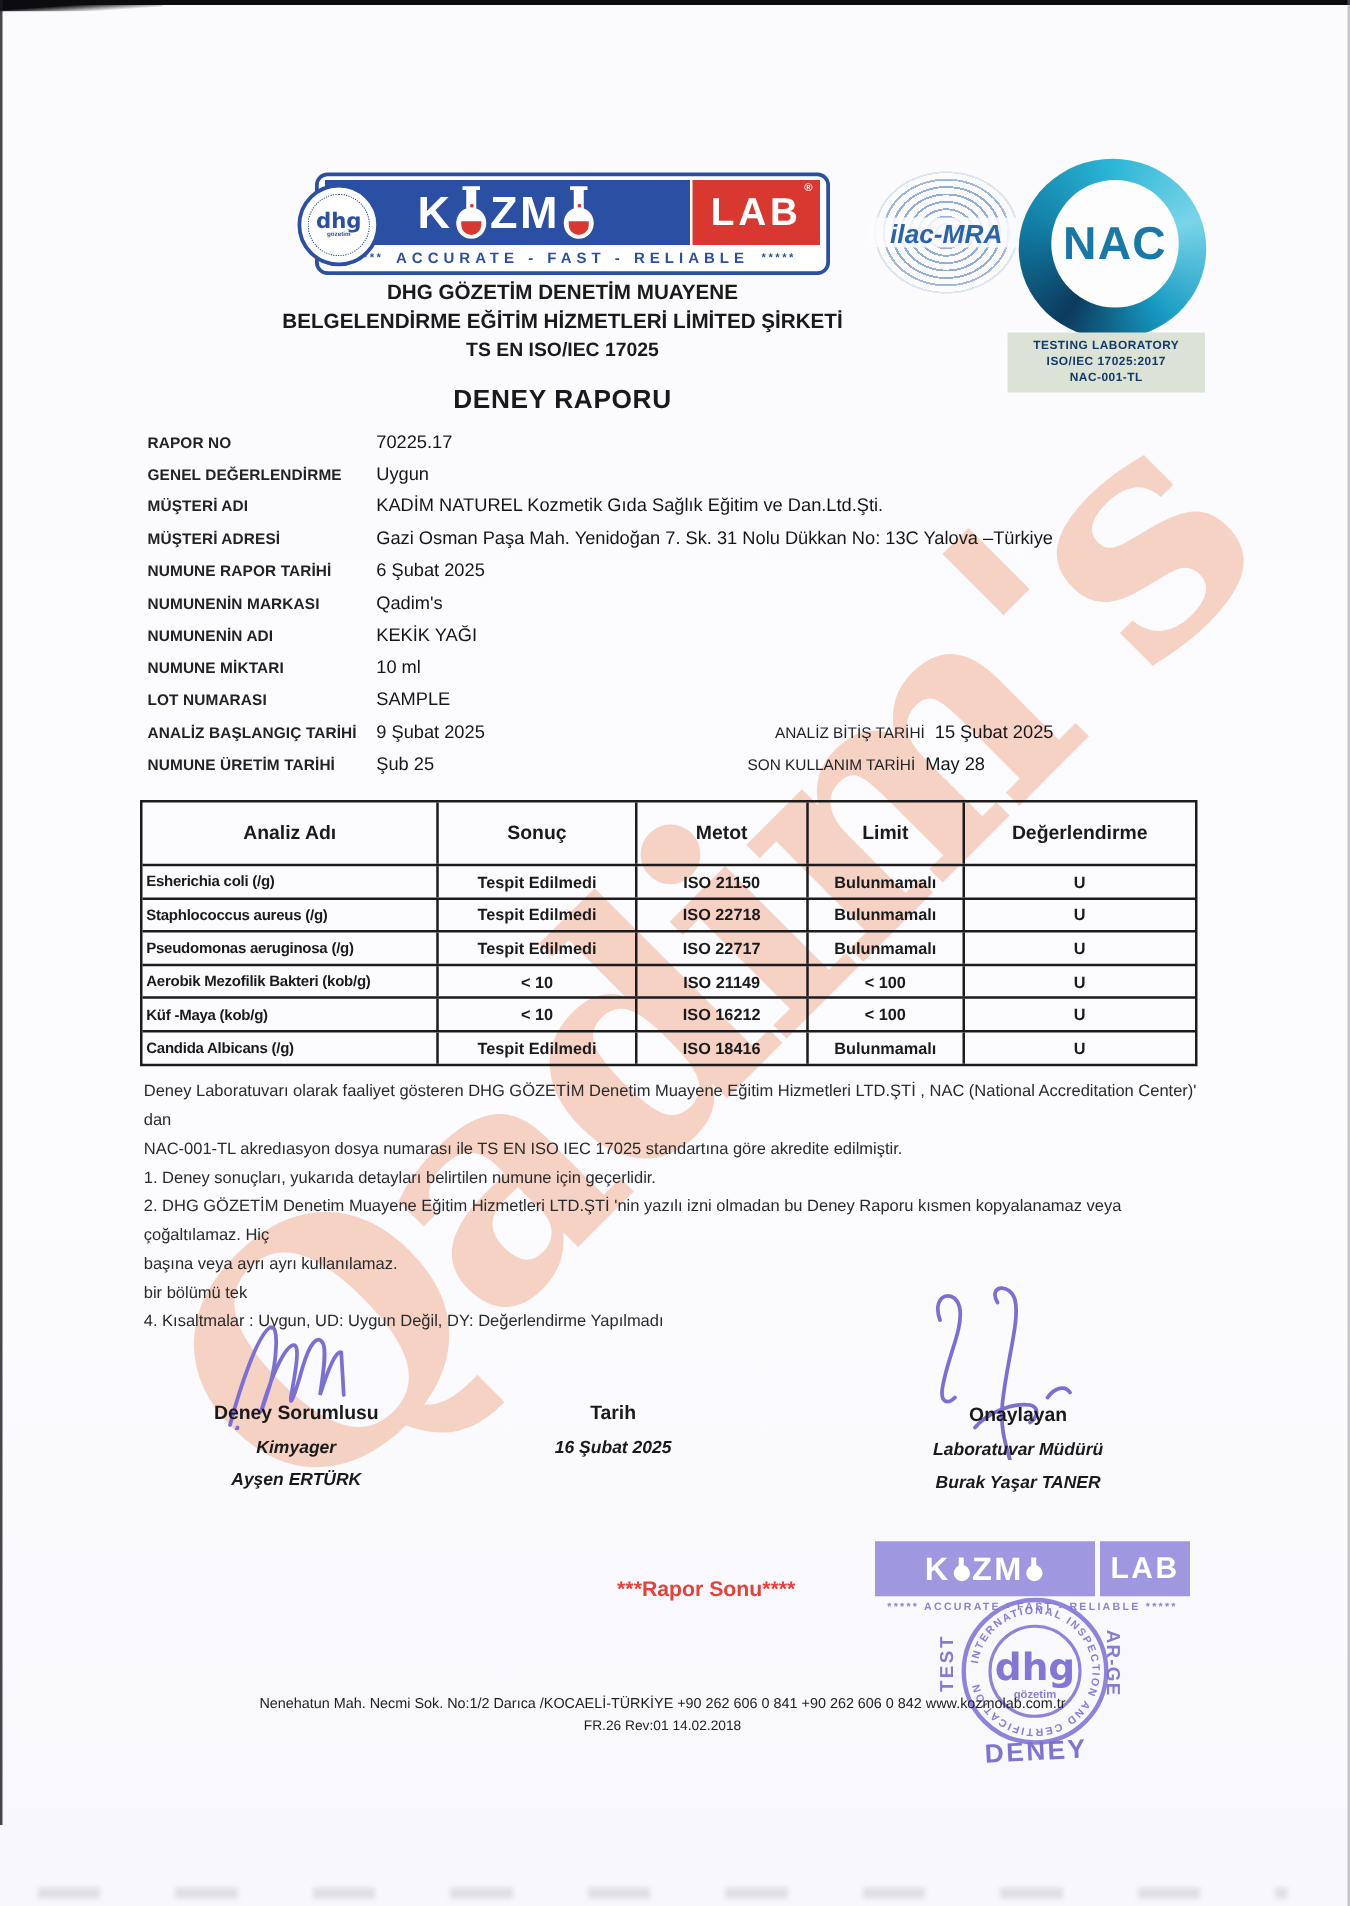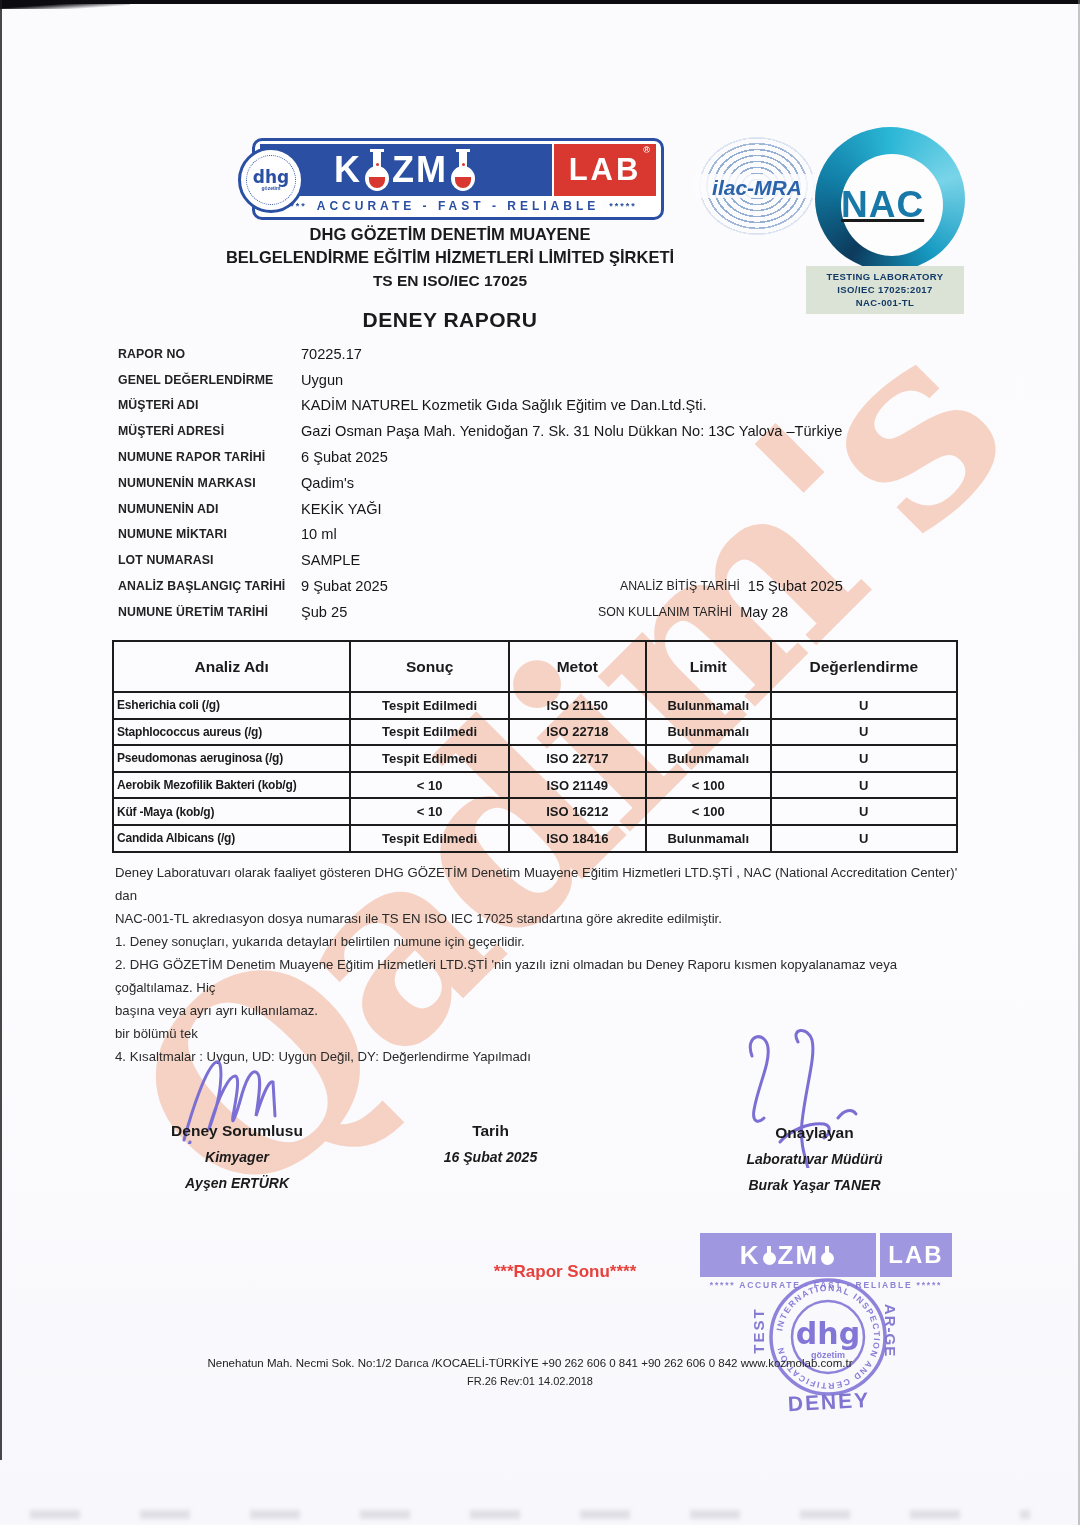--- a/index.html
+++ b/index.html
@@ -52,22 +52,22 @@
   .ilac .pattern{position:absolute;inset:0;border-radius:50%;
         background:repeating-radial-gradient(ellipse at center,rgba(44,100,170,.5) 0 1.8px,transparent 1.8px 7px);
         -webkit-mask:radial-gradient(ellipse,#000 58%,transparent 72%);
         mask:radial-gradient(ellipse,#000 58%,transparent 72%);}
   .ilac .band{position:absolute;left:-4px;top:38px;width:126px;height:24px;background:rgba(252,251,254,.85);}
   .ilac .txt{position:absolute;left:0;top:40px;width:118px;text-align:center;font-weight:bold;font-style:italic;
         font-size:21px;color:#2a63a9;letter-spacing:0px;}
 
   .nac{left:815px;top:127px;width:150px;height:144px;border-radius:50%;
         background:conic-gradient(from 215deg,#0c3a5c,#117ea6,#2ab6d6,#79d4e8,#169ac2,#0c3a5c);}
-  .nac .inner{position:absolute;left:26px;top:27px;width:102px;height:102px;border-radius:50%;background:#fdfdfd;
-        display:flex;align-items:center;justify-content:flex-start;text-decoration:underline;}
+  .nac .inner{position:absolute;left:26px;top:17px;width:102px;height:102px;border-radius:50%;background:#fdfdfd;
+        display:flex;align-items:center;justify-content:center;}
   .nac .nac-txt{font-weight:bold;font-size:37px;color:#1878a8;letter-spacing:1px;}
   .nac-badge{left:806px;top:266px;width:158px;height:48px;background:#dbe2d6;border-radius:0;
         display:flex;flex-direction:column;align-items:center;justify-content:center;gap:1px;}
   .nac-badge div{font-size:9.5px;font-weight:bold;color:#123a66;letter-spacing:.4px;line-height:12px;}
 
   .header-text{left:120px;top:223px;width:660px;text-align:center;}
   .ht1{font-weight:bold;font-size:16.5px;line-height:23px;}
   .ht2{font-weight:bold;font-size:16.5px;line-height:23px;}
   .ht3{font-weight:bold;font-size:15.5px;line-height:23px;}
   .ht-title{font-weight:bold;font-size:21px;margin-top:16px;letter-spacing:.5px;}

